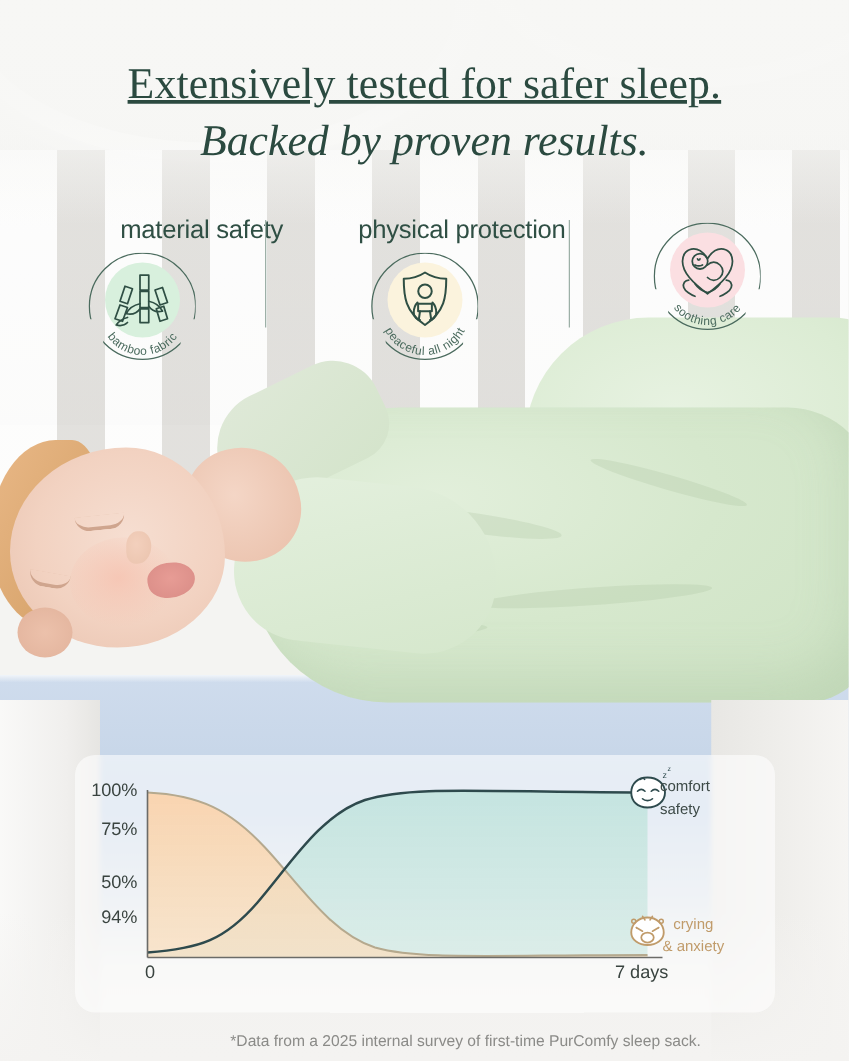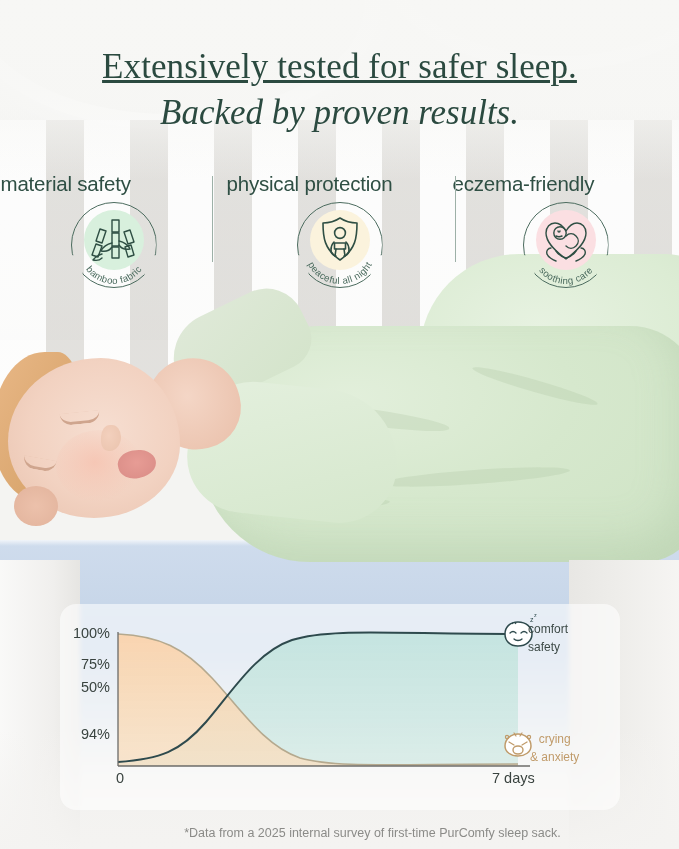--- a/index.html
+++ b/index.html
@@ -227,21 +227,21 @@
   .features {
     position: absolute;
     left: 0; top: 172px; width: 679px; height: 118px;
     display: flex;
     align-items: flex-start;
     justify-content: center;
   }
   .feature {
     position: relative;
     width: 226px;
-    text-align: left;
+    text-align: right;
   }
   .feature-label {
     font-size: 20.5px;
     color: #2f4f44;
     letter-spacing: -0.2px;
     white-space: nowrap;
   }
   .badge-wrap {
     position: relative;
     width: 86px; height: 86px;
@@ -428,21 +428,20 @@
         <svg class="curve-text" viewBox="0 0 86 86">
           <path id="arcPath2" d="M 7,46 A 36,36 0 0 0 79,46" fill="none"></path>
           <text text-anchor="middle">
             <textPath href="#arcPath2" startOffset="50%">peaceful all night</textPath>
           </text>
         </svg>
       </div>
     </div>
 
     <div class="feature">
-      <div class="feature-label">eczema-friendly</div>
       <div class="badge-wrap">
         <div class="badge-disc disc-pink"></div>
         <div class="badge-ring"></div>
         <svg class="badge-icon" viewBox="0 0 60 60">
           <g fill="none" stroke="#2f4f44" stroke-width="1.4" stroke-linejoin="round" stroke-linecap="round">
             <path d="M30 49 C18 40 10 32 10 23 c0 -6 4 -10 9 -10 c4 0 8 3 11 8 c3 -5 7 -8 11 -8 c5 0 9 4 9 10 c0 9 -8 17 -20 26 z"></path>
             <circle cx="24" cy="23" r="6.2"></circle>
             <path d="M30 26 c3 -3 7 -3 10 0 c3 3 3 7 0 10 c-3 3 -7 3 -10 0"></path>
             <path d="M22 21 a1 1 0 0 0 2 0"></path>
             <path d="M20 26 c2 1 4 1 6 0"></path>
@@ -505,21 +504,21 @@
         <path d="M23 12 l-5 3" fill="none" stroke="#c09b6a" stroke-width="1.3" stroke-linecap="round"></path>
         <ellipse cx="14" cy="20" rx="5" ry="4" fill="none" stroke="#c09b6a" stroke-width="1.4"></ellipse>
         <circle cx="3" cy="7" r="1.6" fill="none" stroke="#c09b6a" stroke-width="1.2"></circle>
         <circle cx="25" cy="7" r="1.6" fill="none" stroke="#c09b6a" stroke-width="1.2"></circle>
         <path d="M10 3 l2 3 M18 3 l-2 3" fill="none" stroke="#c09b6a" stroke-width="1.2" stroke-linecap="round"></path>
       </g>
     </svg>
 
     <div class="y-tick" style="left:4px; top:21px;">100%</div>
     <div class="y-tick" style="left:4px; top:52px;">75%</div>
-    <div class="y-tick" style="left:4px; top:75px;">50%</div>
+    <div class="y-tick" style="left:4px; top:94px;">50%</div>
     <div class="y-tick" style="left:4px; top:122px;">94%</div>
 
     <div class="x-label" style="left:56px; top:166px;">0</div>
     <div class="x-label" style="left:432px; top:166px;">7 days</div>
 
     <div class="legend legend-comfort">
       <div>comfort</div>
       <div>safety</div>
     </div>
 

